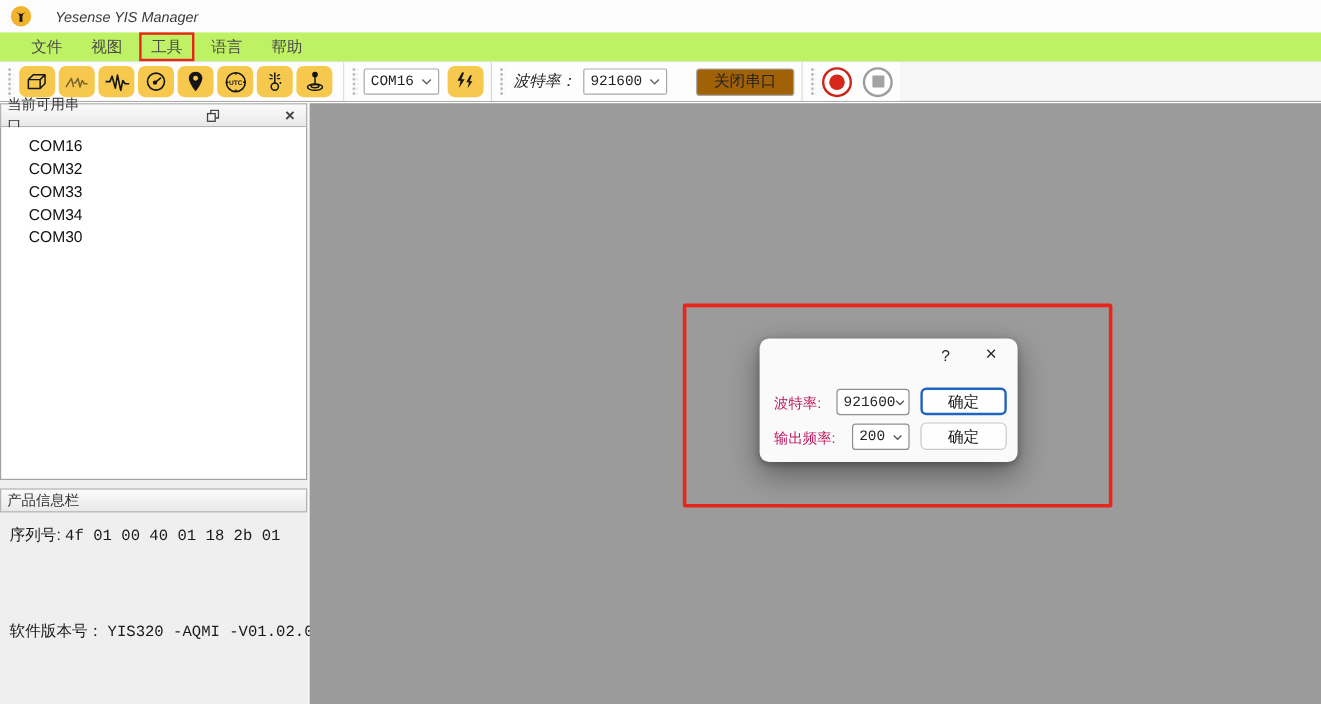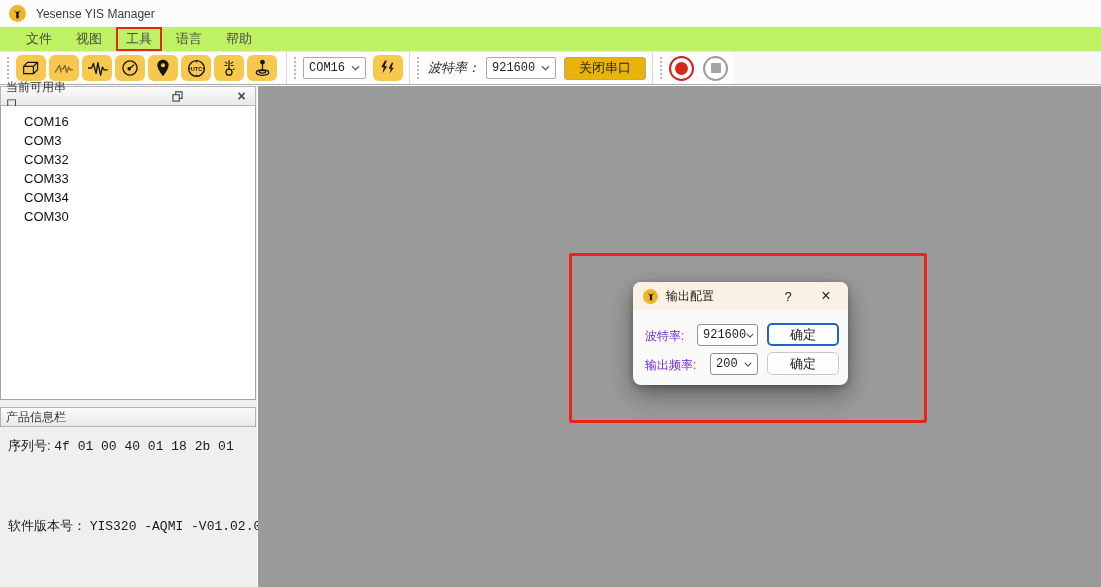--- a/index.html
+++ b/index.html
@@ -5,21 +5,21 @@
   * { margin:0; padding:0; box-sizing:border-box; }
   html,body { width:1101px; height:587px; overflow:hidden;
     font-family:"Liberation Sans", sans-serif; background:#fff; }
   .mono { font-family:"Liberation Mono", monospace; }
 
   
   .titlebar { position:absolute; left:0; top:0; width:1101px; height:27px;
     background:#fcfcfc; display:flex; align-items:center; padding-left:9px; }
   .app-logo { width:17px; height:17px; border-radius:50%; background:#f2b32d;
     display:inline-flex; align-items:center; justify-content:center; flex:0 0 auto; }
-  .titlebar .title-text { margin-left:10px; font-size:12px; color:#3a3a3a; }
+  .titlebar .title-text { margin-left:20px; font-size:12px; color:#3a3a3a;font-style:italic; }
 
   
   .menubar { position:absolute; left:0; top:27px; width:1101px; height:25px;
     background:#bef264; border-bottom:1px solid #e4e4e4;
     display:flex; align-items:center; padding-left:16px; }
   .menu-item { font-size:13px; color:#4a4a4a; padding:3px 10px; margin-right:4px; }
   .menu-item.hl { border:2px solid #e8251a; padding:1px 8px; }
 
   
   .toolbar { position:absolute; left:0; top:52px; width:1101px; height:33px;
@@ -32,22 +32,22 @@
     background-size:4px 4px; }
   .icon-btn { width:30px; height:26px; border:none; border-radius:6px;
     background:#f6c84d; display:flex; align-items:center; justify-content:center;
     margin-right:3px; cursor:pointer; }
   .icon-btn.dim svg { opacity:.55; }
   .combo { background:#fff; border:1px solid #a9a9a9; border-radius:2px;
     height:22px; display:flex; align-items:center; justify-content:space-between;
     padding:0 5px; font-size:12px; color:#222; }
   .combo .chev { margin-left:6px; display:inline-flex; }
   .tb-label { font-size:13px; color:#222; margin:0 6px 0 2px;font-style:italic; }
-  .tb-button { background:#eab308; border:1px solid #a9a9a9; border-radius:3px;
-    height:23px; padding:0 14px; font-size:13px; color:#222; margin-left:8px; cursor:pointer;
+  .tb-button { background:#a16207; border:1px solid #a9a9a9; border-radius:3px;
+    height:23px; padding:0 14px; font-size:13px; color:#222; margin-left:24px; cursor:pointer;
     font-family:"Liberation Sans", sans-serif; }
   .rec-btn { width:25px; height:25px; border-radius:50%; background:#fff;
     border:2px solid #cd2418; display:flex; align-items:center; justify-content:center;
     margin-right:9px; cursor:pointer; }
   .rec-btn .dot { width:13px; height:13px; border-radius:50%; background:#d6281a; }
   .stop-btn { width:25px; height:25px; border-radius:50%; background:#fff;
     border:2px solid #9d9d9d; display:flex; align-items:center; justify-content:center; cursor:pointer; }
   .stop-btn .sq { width:10px; height:10px; background:#a3a3a3; border-radius:1px; }
 
   
@@ -81,21 +81,21 @@
   .dialog-titlebar { position:absolute; left:0; top:0; width:100%; height:28px;
     background:#f8f1e4; border-radius:8px 8px 0 0;
     display:flex; align-items:center; padding:0 10px; }
   .dialog-title { font-size:12px; color:#1a1a1a; margin-left:8px; }
   .dlg-help { position:absolute; right:48px; top:0; height:28px; width:24px;
     display:flex; align-items:center; justify-content:center;
     font-size:13px; color:#222; cursor:pointer; }
   .dlg-close { position:absolute; right:8px; top:0; height:28px; width:28px;
     display:flex; align-items:center; justify-content:center;
     font-size:16px; color:#222; cursor:pointer; }
-  .dlg-label { position:absolute; font-size:12px; color:#6d28d9; }
+  .dlg-label { position:absolute; font-size:12px; color:#be185d; }
   .dlg-combo { position:absolute; height:22px; background:#fff; border:1px solid #8f8f8f;
     border-radius:3px; display:flex; align-items:center; justify-content:space-between;
     padding:0 5px; font-size:12px; color:#222; cursor:pointer; }
   .dlg-btn { position:absolute; width:72px; height:23px; background:#fefefe;
     border:1px solid #c9c9c9; border-radius:5px; font-size:13px; color:#1a1a1a;
     cursor:pointer; font-family:"Liberation Sans", sans-serif;text-align:center; }
   .dlg-btn.focused { border:2px solid #2064c0; }
 
   svg { display:block; }
 </style>
@@ -263,21 +263,20 @@
         <path d="M4 4 V1 H11 V8 H8"></path>
       </svg>
     </span>
     <span class="ph-btn">
       <span class="close-x">×</span>
     </span>
   </div>
 
   <div class="port-list">
     <div class="port-item">COM16</div>
-    <div class="port-item">COM3</div>
     <div class="port-item">COM32</div>
     <div class="port-item">COM33</div>
     <div class="port-item">COM34</div>
     <div class="port-item">COM30</div>
   </div>
 
   <div class="panel-header info-header-pos">
     <span>产品信息栏</span>
   </div>
 
@@ -290,28 +289,20 @@
     <span>软件版本号：</span>
     <span class="val">YIS320 -AQMI -V01.02.03;</span>
   </div>
 </div>
 
 <div class="workspace"></div>
 
 <div class="annot annot-dialog"></div>
 
 <div class="dialog">
-  <div class="dialog-titlebar">
-    <span class="app-logo" style="width:15px;height:15px;">
-      <svg width="10" height="11" viewBox="0 0 24 24">
-        <path d="M3 3 C10 8 10 10 9 21 L15 21 C14 10 14 8 21 3 C16 6 14 7 12 7 C10 7 8 6 3 3 Z" fill="#161616"></path>
-      </svg>
-    </span>
-    <span class="dialog-title">输出配置</span>
-  </div>
   <span class="dlg-help">?</span>
   <span class="dlg-close">×</span>
 
   <span class="dlg-label" style="left:12px; top:46px;">波特率:</span>
   <div class="dlg-combo mono" style="left:64px; top:42px; width:61px;">
     <span>921600</span>
     <span>
       <svg width="8" height="5" viewBox="0 0 10 6">
           <polyline points="1,1 5,5 9,1" fill="none" stroke="#555" stroke-width="1.4"></polyline>
         </svg>

